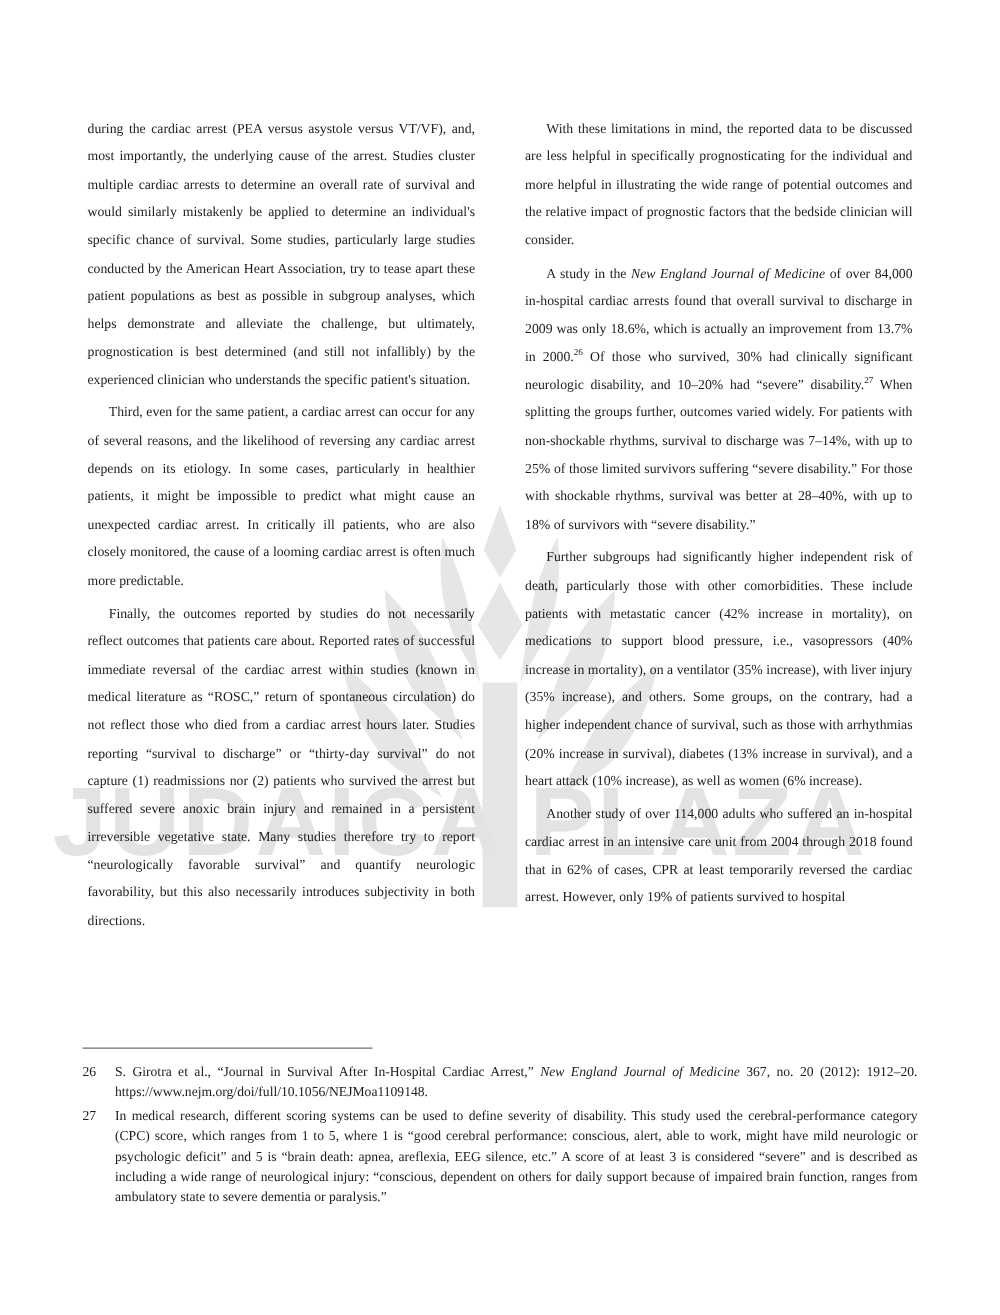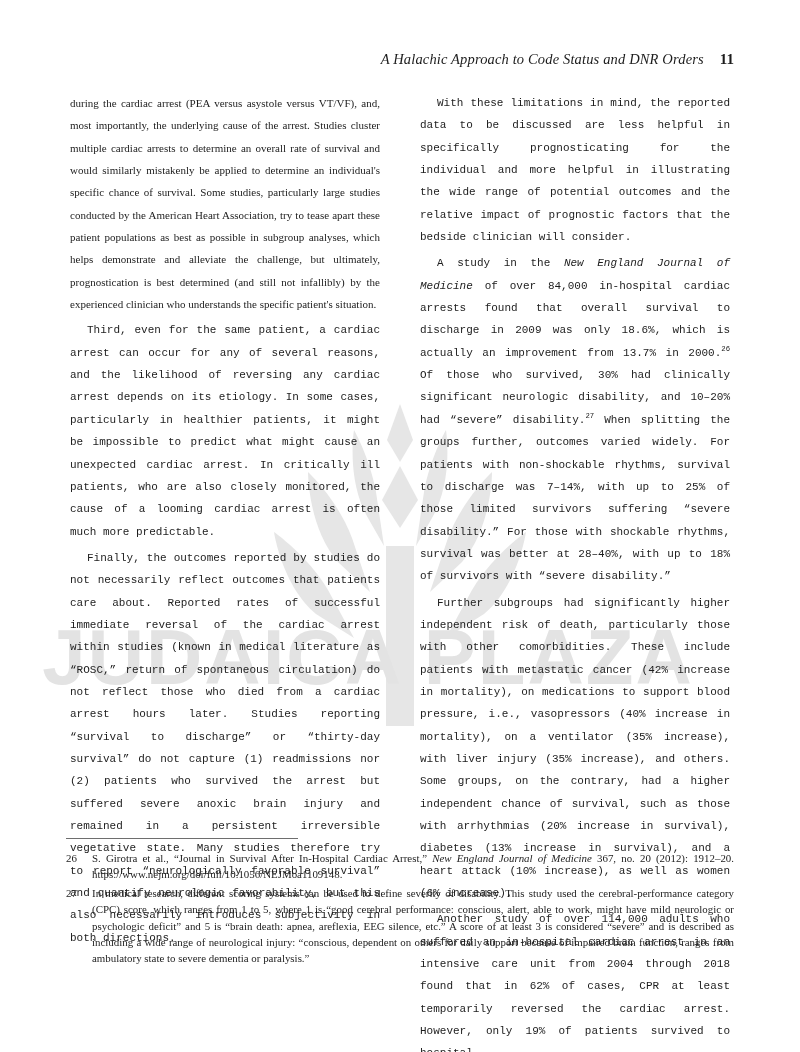--- a/index.html
+++ b/index.html
@@ -91,21 +91,20 @@
     margin: 4px;
     font-size: 11px;
     line-height: 22.35px;
     text-align: justify;
     text-justify: inter-word;
     hyphens: none;
     color: #1c1c1c;
   }
   .col p.indent {
     text-indent: 17px;
-    font-family: Liberation Mono, monospace;
   }
   .col p.flush {
     text-indent: 0;
   }
   i { font-style: italic; }
   sup {
     font-size: 0.66em;
     vertical-align: super;
     line-height: 0;
   }
@@ -157,23 +156,20 @@
         <path d="M196 34 C196 34 204 84 182 122 L166 150 L174 96 C180 62 196 34 196 34 Z"></path>
         <path d="M58 76 C58 76 58 132 88 166 L120 196 L102 142 C88 104 58 76 58 76 Z"></path>
         <path d="M242 76 C242 76 242 132 212 166 L180 196 L198 142 C212 104 242 76 242 76 Z"></path>
         <path d="M24 136 C24 136 32 190 66 218 L104 242 L78 194 C58 160 24 136 24 136 Z"></path>
         <path d="M276 136 C276 136 268 190 234 218 L196 242 L222 194 C242 160 276 136 276 136 Z"></path>
       </g>
     </svg>
     <div class="wm-text">JUDAICA PLAZA</div>
   </div>
 
-  <div class="running-head">
-    <span class="rh-title">A Halachic Approach to Code Status and DNR Orders</span><span class="rh-folio">11</span>
-  </div>
 
   <div class="body-area">
     <div class="col" id="col-left">
         <p class="flush">during the cardiac arrest (PEA versus asystole versus VT/VF), and, most importantly, the underlying cause of the arrest. Studies cluster multiple cardiac arrests to determine an overall rate of survival and would similarly mistakenly be applied to determine an individual's specific chance of survival. Some studies, particularly large studies conducted by the American Heart Association, try to tease apart these patient populations as best as possible in subgroup analyses, which helps demonstrate and alleviate the challenge, but ultimately, prognostication is best determined (and still not infallibly) by the experienced clinician who understands the specific patient's situation.</p>
         <p class="indent">Third, even for the same patient, a cardiac arrest can occur for any of several reasons, and the likelihood of reversing any cardiac arrest depends on its etiology. In some cases, particularly in healthier patients, it might be impossible to predict what might cause an unexpected cardiac arrest. In critically ill patients, who are also closely monitored, the cause of a looming cardiac arrest is often much more predictable.</p>
         <p class="indent">Finally, the outcomes reported by studies do not necessarily reflect outcomes that patients care about. Reported rates of successful immediate reversal of the cardiac arrest within studies (known in medical literature as “ROSC,” return of spontaneous circulation) do not reflect those who died from a cardiac arrest hours later. Studies reporting “survival to discharge” or “thirty-day survival” do not capture (1) readmissions nor (2) patients who survived the arrest but suffered severe anoxic brain injury and remained in a persistent irreversible vegetative state. Many studies therefore try to report “neurologically favorable survival” and quantify neurologic favorability, but this also necessarily introduces subjectivity in both directions.</p>
       </div>
     <div class="col" id="col-right">
         <p class="indent">With these limitations in mind, the reported data to be discussed are less helpful in specifically prognosticating for the individual and more helpful in illustrating the wide range of potential outcomes and the relative impact of prognostic factors that the bedside clinician will consider.</p>
         <p class="indent"><span>A study in the </span><i>New England Journal of Medicine</i><span> of over 84,000 in-hospital cardiac arrests found that overall survival to discharge in 2009 was only 18.6%, which is actually an improvement from 13.7% in 2000.</span><sup>26</sup><span> Of those who survived, 30% had clinically significant neurologic disability, and 10–20% had “severe” disability.</span><sup>27</sup><span> When splitting the groups further, outcomes varied widely. For patients with non-shockable rhythms, survival to discharge was 7–14%, with up to 25% of those limited survivors suffering “severe disability.” For those with shockable rhythms, survival was better at 28–40%, with up to 18% of survivors with “severe disability.”</span></p>

